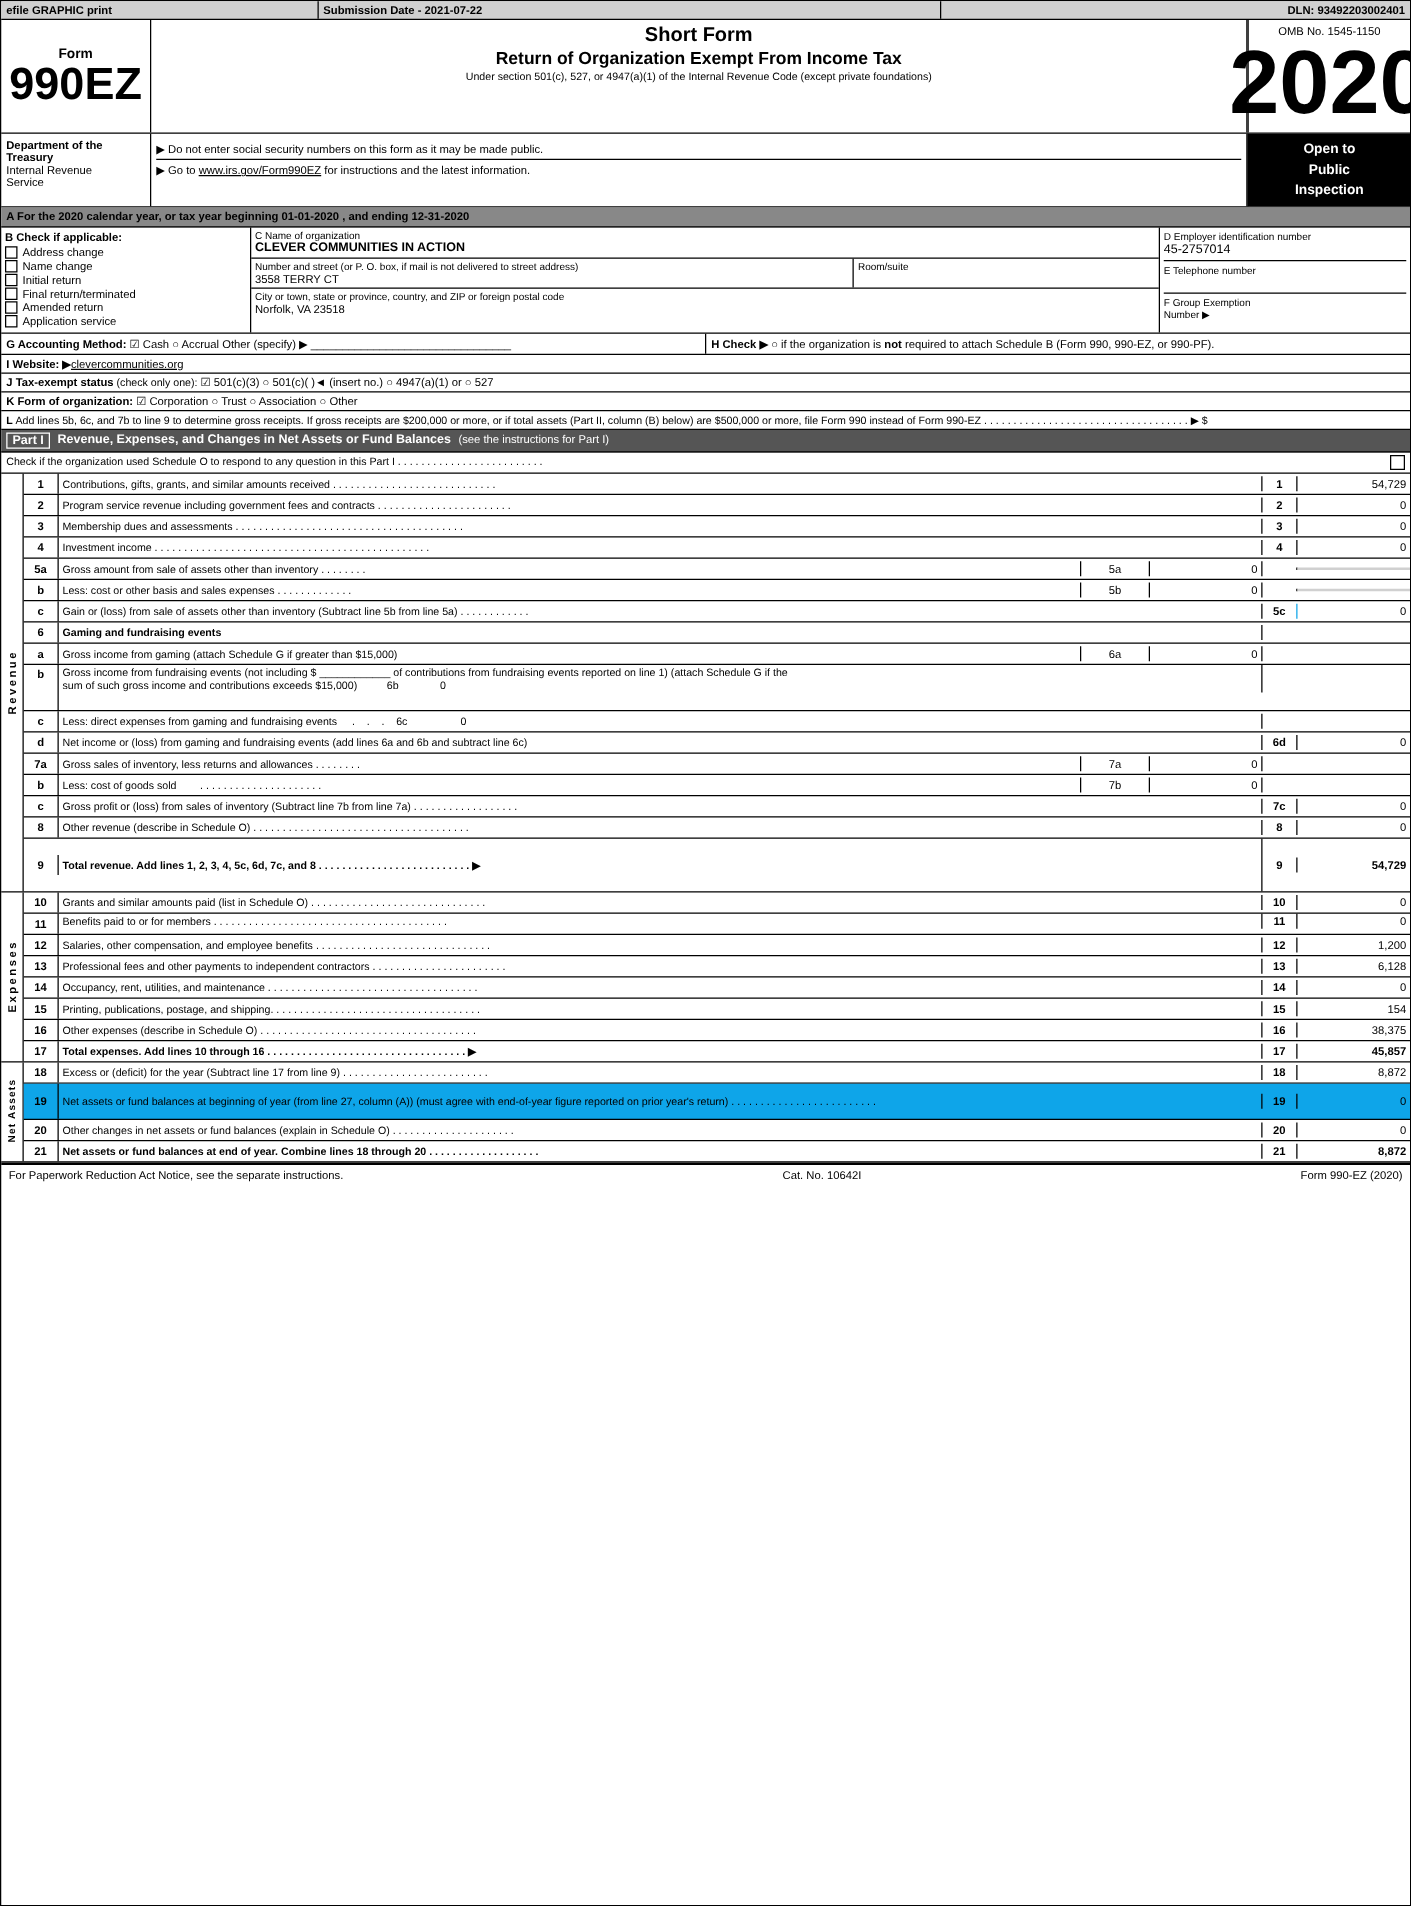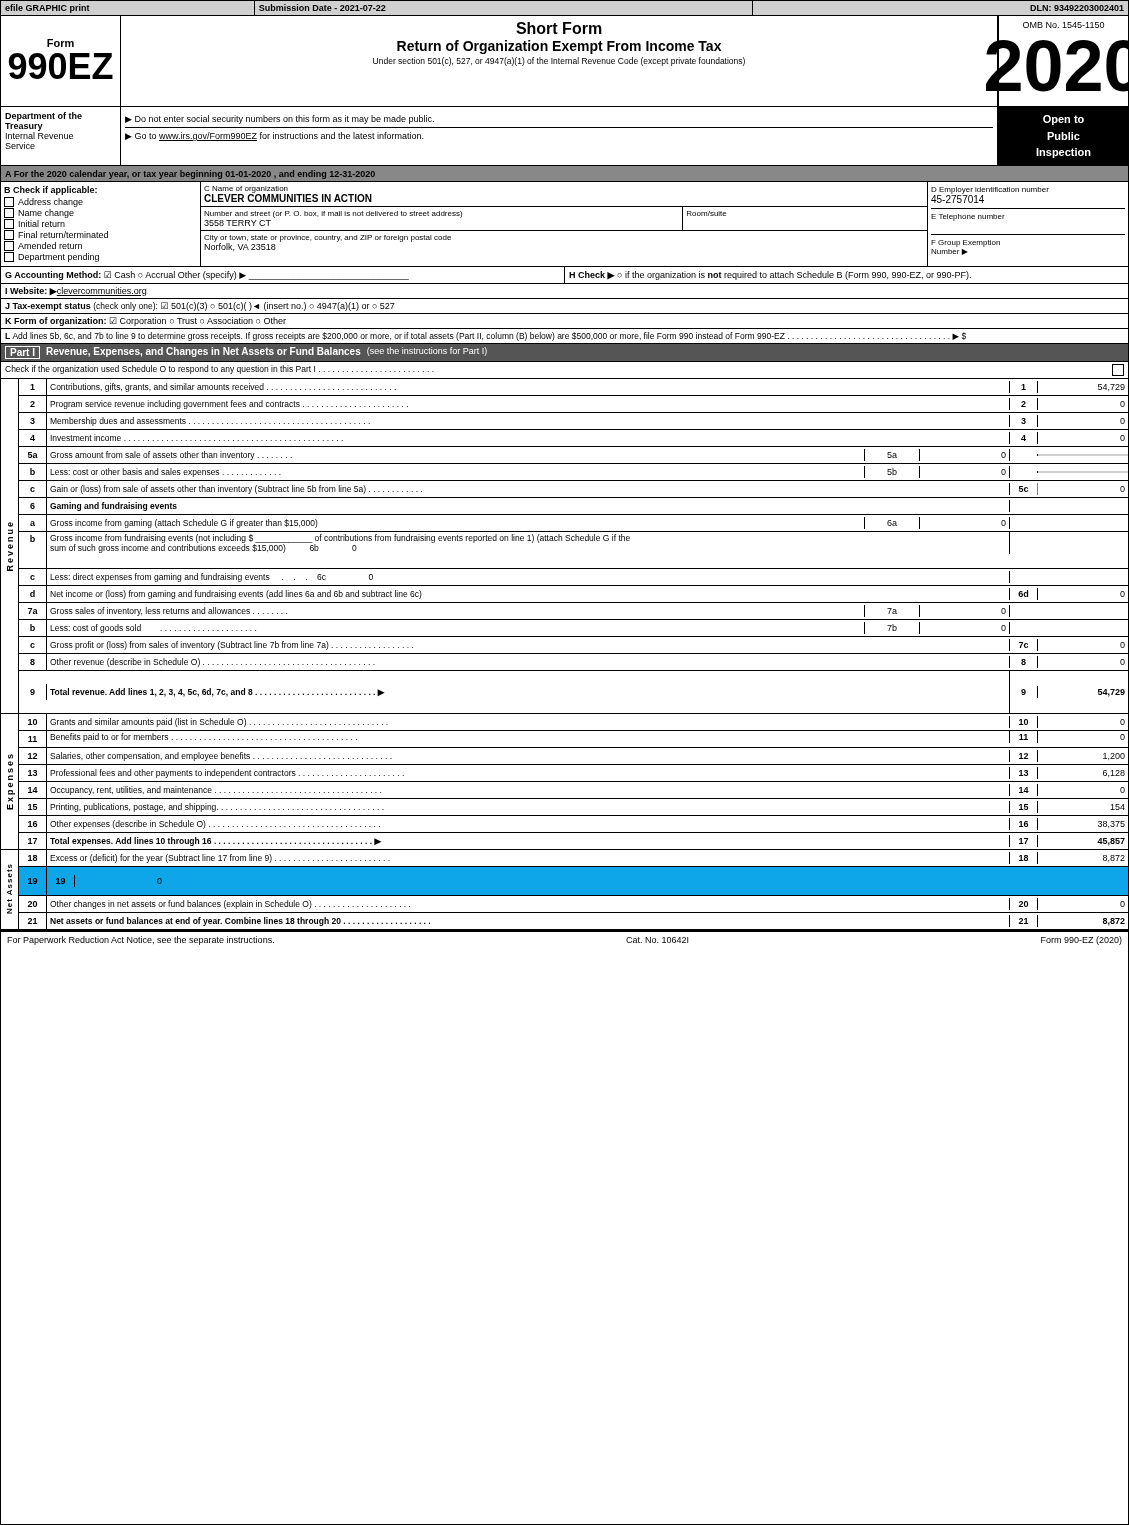--- a/index.html
+++ b/index.html
@@ -100,21 +100,21 @@
       <div class="check-item">
           <span class="checkbox"></span>
           <span style="font-size:9px;">Final return/terminated</span>
         </div>
       <div class="check-item">
           <span class="checkbox"></span>
           <span style="font-size:9px;">Amended return</span>
         </div>
       <div class="check-item">
           <span class="checkbox"></span>
-          <span style="font-size:9px;">Department pending</span>
+          <span style="font-size:9px;">Application service</span>
         </div>
     </div>
 
     <div style="flex:1; border-right:1px solid #000;">
       <div style="border-bottom:1px solid #000; padding:2px 3px;">
         <div style="font-size:8px;">C Name of organization</div>
         <div style="font-size:10px; font-weight:bold;">CLEVER COMMUNITIES IN ACTION</div>
       </div>
       <div style="display:flex; border-bottom:1px solid #000;">
         <div style="flex:2; border-right:1px solid #000; padding:2px 3px;">
@@ -402,20 +402,21 @@
 
       <div style="display:flex; border-bottom:1px solid #000; min-height:16px; align-items:center;">
         <div style="width:28px; border-right:1px solid #000; text-align:center; font-weight:bold; font-size:9px; padding:1px; min-height:16px; display:flex; align-items:center; justify-content:center;">18</div>
         <div style="flex:1; border-right:1px solid #000; font-size:8.5px; padding:1px 3px;">Excess or (deficit) for the year (Subtract line 17 from line 9)  . . . . . . . . . . . . . . . . . . . . . . . . .</div>
         <div style="width:28px; border-right:1px solid #000; text-align:center; font-weight:bold; font-size:9px; padding:1px; display:flex; align-items:center; justify-content:center;">18</div>
         <div style="width:90px; text-align:right; font-size:9px; padding:1px 3px;">8,872</div>
       </div>
 
       <div style="display:flex; border-bottom:1px solid #000; min-height:28px; align-items:center; background:#0ea5e9;">
         <div style="width:28px; border-right:1px solid #000; text-align:center; font-weight:bold; font-size:9px; padding:1px; min-height:28px; display:flex; align-items:center; justify-content:center;">19</div>
+        <div style="flex:1; border-right:1px solid #000; font-size:8.5px; padding:1px 3px;">Net assets or fund balances at beginning of year (from line 27, column (A)) (must agree with end-of-year figure reported on prior year's return) . . . . . . . . . . . . . . . . . . . . . . . . .</div>
         <div style="width:28px; border-right:1px solid #000; text-align:center; font-weight:bold; font-size:9px; padding:1px; display:flex; align-items:center; justify-content:center;">19</div>
         <div style="width:90px; text-align:right; font-size:9px; padding:1px 3px;">0</div>
       </div>
 
       <div style="display:flex; border-bottom:1px solid #000; min-height:16px; align-items:center;">
         <div style="width:28px; border-right:1px solid #000; text-align:center; font-weight:bold; font-size:9px; padding:1px; min-height:16px; display:flex; align-items:center; justify-content:center;">20</div>
         <div style="flex:1; border-right:1px solid #000; font-size:8.5px; padding:1px 3px;">Other changes in net assets or fund balances (explain in Schedule O) . . . . . . . . . . . . . . . . . . . . .</div>
         <div style="width:28px; border-right:1px solid #000; text-align:center; font-weight:bold; font-size:9px; padding:1px; display:flex; align-items:center; justify-content:center;">20</div>
         <div style="width:90px; text-align:right; font-size:9px; padding:1px 3px;">0</div>
       </div>

